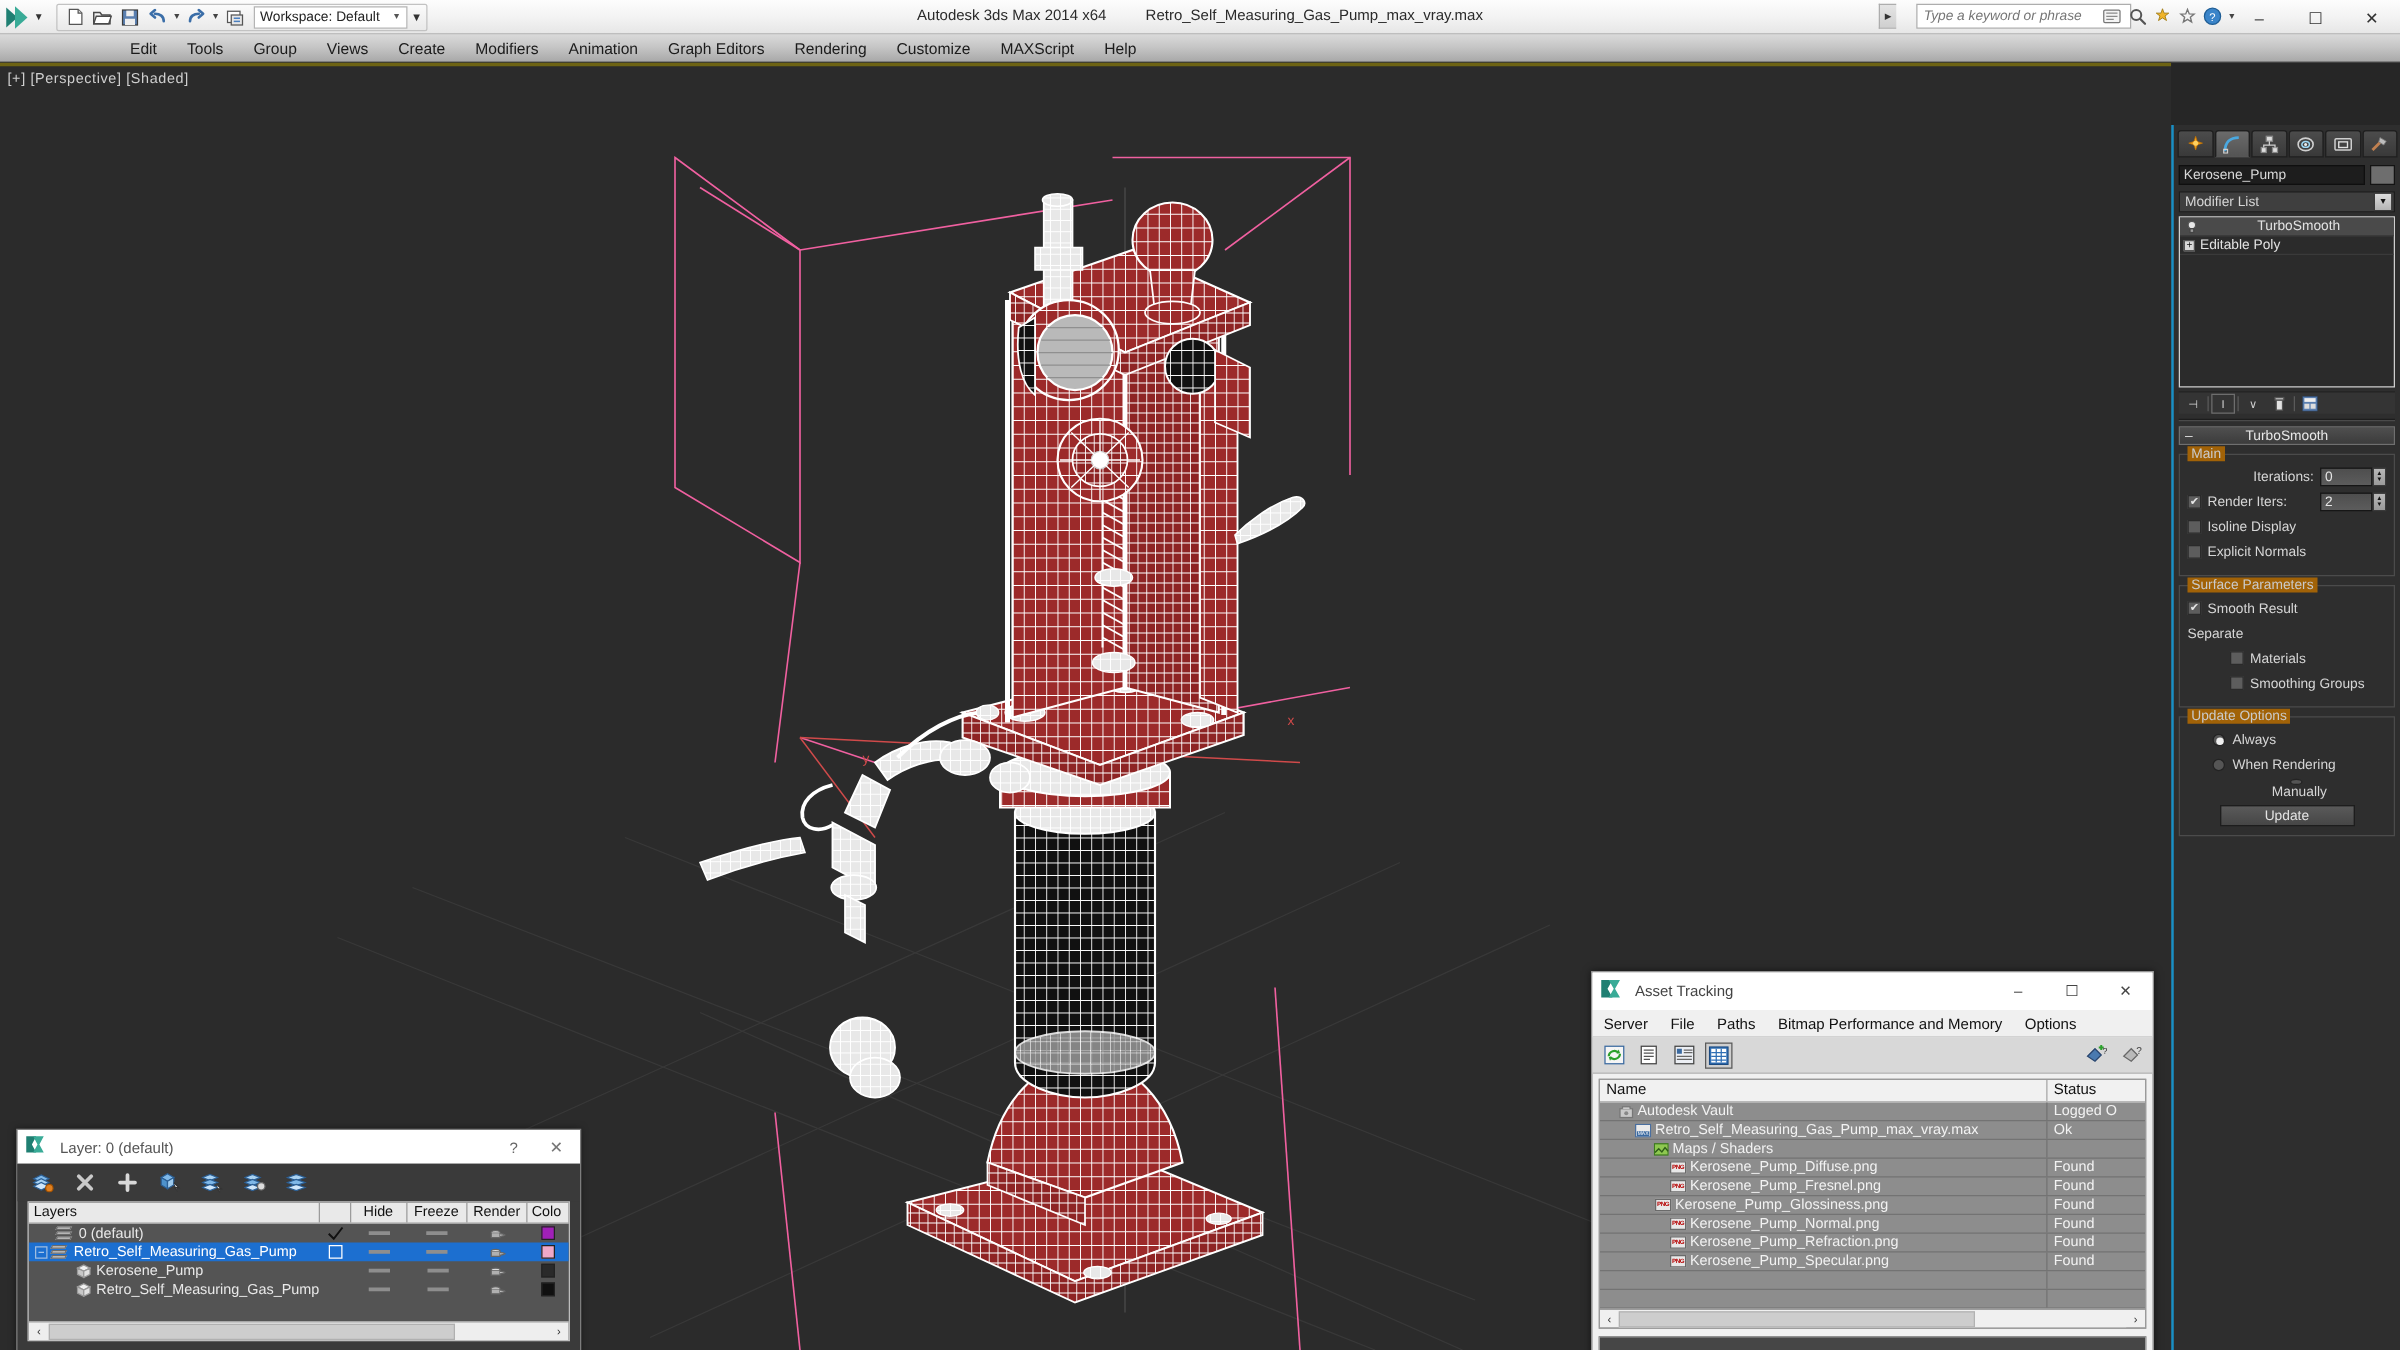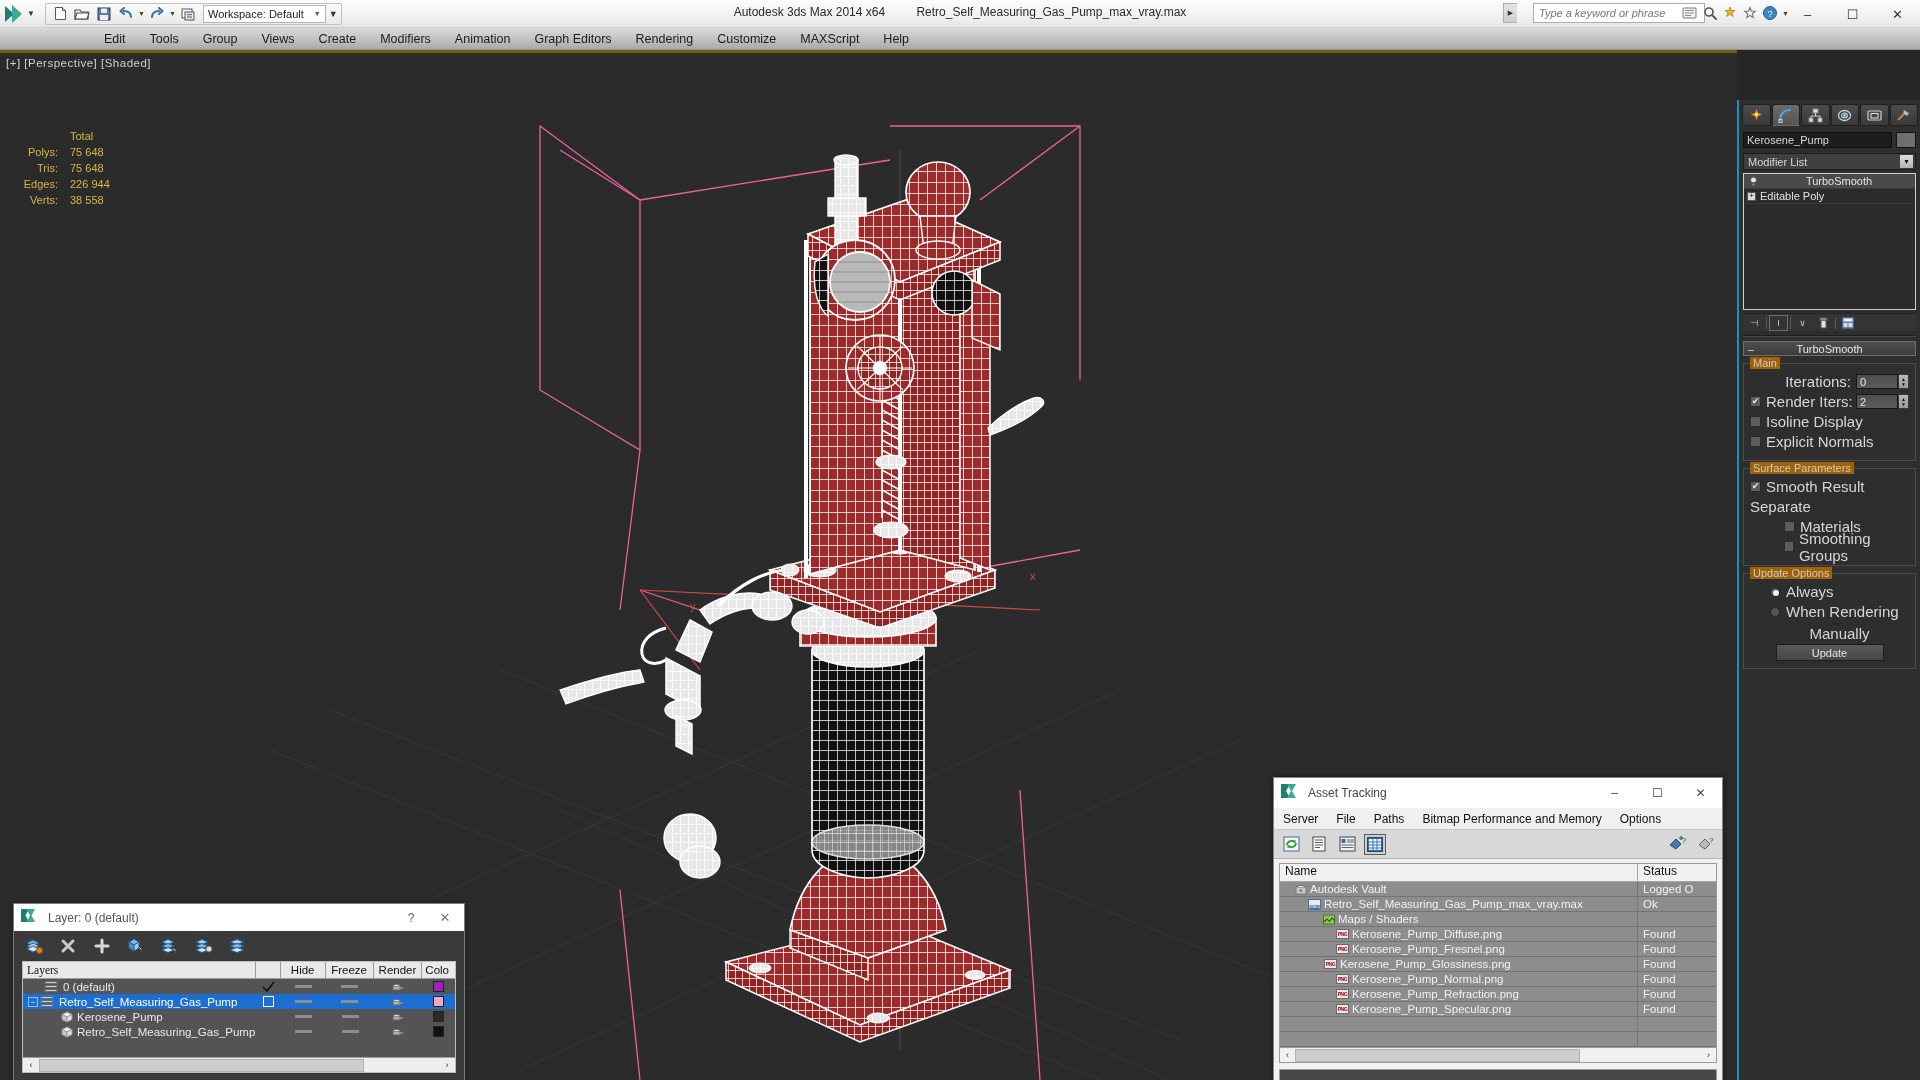--- a/index.html
+++ b/index.html
@@ -107,21 +107,21 @@
 
   .rollup { margin:4px 4px 0 4px; }
   .rollhdr { height:15px; background:linear-gradient(to bottom,#4f4f4f,#3c3c3c);
      border:1px solid #6f6f6f; display:flex; align-items:center; justify-content:center;
      position:relative; font-size:11px; color:#e8e8e8;}
   .rollhdr .minus { position:absolute; left:4px; font-size:11px; color:#ddd;}
   .group { margin-top:7px; border:1px solid #4b4b4b; padding:9px 6px 7px 6px; position:relative;}
   .group > .gtitle { position:absolute; top:-7px; left:6px; background:#a16207;
      padding:0 3px; font-size:11px; color:#cacaca;}
   .frow { display:flex; align-items:center; height:17px; margin-bottom:3px; }
-  .frow .lab { font-size:15px; color:#d6d6d6;}
+  .frow .lab { font-size:11px; color:#d6d6d6;}
   .frow .lab.right { flex:1; text-align:right; padding-right:5px;}
   .spin { display:flex; }
   .spinfield { width:42px; height:15px; background:linear-gradient(to bottom,#4e4e4e,#5c5c5c);
      border:1px solid #161616; color:#e6e6e6; font-size:11px; padding-left:3px; line-height:14px;}
   .spinbtns { width:11px; height:15px; background:linear-gradient(to bottom,#b8b8b8,#9a9a9a);
      border:1px solid #3a3a3a; display:flex; flex-direction:column;
      align-items:center; justify-content:center; font-size:5px; color:#111; line-height:5px;}
   .cbx { width:11px; height:11px; background:#5d5d5d; border:1px solid #2a2a2a;
      display:flex; align-items:center; justify-content:center; font-size:9px; color:#e8e8e8;
      margin-right:5px; line-height:9px;}
@@ -336,46 +336,20 @@
     <div class="menuitem">MAXScript</div>
     <div class="menuitem">Help</div>
   </div>
 
   <div class="workarea">
 
     <div class="viewport">
       <div class="vp-border-top"></div>
       <div class="vp-label">[+] [Perspective] [Shaded]</div>
 
-      <div class="stats">
-        <table>
-          <tbody>
-              <tr>
-                <td class="lbl"></td>
-                <td class="val">Total</td>
-              </tr>
-          <tr>
-                <td class="lbl">Polys:</td>
-              <td class="val">75 648</td>
-              </tr>
-          <tr>
-                <td class="lbl">Tris:</td>
-              <td class="val">75 648</td>
-              </tr>
-          <tr>
-                <td class="lbl">Edges:</td>
-              <td class="val">226 944</td>
-              </tr>
-          <tr>
-                <td class="lbl">Verts:</td>
-              <td class="val">38 558</td>
-              </tr>
-        </tbody>
-          </table>
-      </div>
 
       <svg width="1737" height="1030" viewBox="0 0 1737 1030" style="position:absolute;left:0;top:0;">
         <defs>
           <pattern id="wireRed" width="9" height="11" patternUnits="userSpaceOnUse">
             <rect width="9" height="11" fill="#9c2a2a"></rect>
             <path d="M0 0h9M0 0v11" stroke="#ffffff" stroke-width="1.5"></path>
           </pattern>
           <pattern id="wireRedFine" width="7" height="8" patternUnits="userSpaceOnUse">
             <rect width="7" height="8" fill="#8e2424"></rect>
             <path d="M0 0h7M0 0v8" stroke="#ffffff" stroke-width="1.4"></path>
@@ -935,21 +909,21 @@
           <svg width="18" height="16" viewBox="0 0 18 16">
               <path d="M1 4 L8 1.5 L15 4 L8 6.5 Z" fill="#a9d2f2" stroke="#2b5f95"></path>
               <path d="M1 8 L8 5.5 L15 8 L8 10.5 Z" fill="#7fb8e8" stroke="#2b5f95"></path>
               <path d="M1 12 L8 9.5 L15 12 L8 14.5 Z" fill="#cfe6fa" stroke="#2b5f95"></path>
             </svg>
         </div>
       </div>
 
       <div class="lgrid">
         <div class="lhdr">
-          <div class="hc" style="width:243px;font-family:Liberation Serif, serif;">Layers</div>
+          <div class="hc" style="width:243px;">Layers</div>
           <div class="hc" style="width:26px;"></div>
           <div class="hc" style="width:47px;justify-content:center;padding:0;">Hide</div>
           <div class="hc" style="width:50px;justify-content:center;padding:0;">Freeze</div>
           <div class="hc" style="width:51px;justify-content:center;padding:0;">Render</div>
           <div class="hc" style="width:34px;padding-left:3px;border-right:none;">Colo</div>
         </div>
 
         <div class="lrow">
           <div class="nm" style="width:243px;padding-left:22px;">
             <span class="layerstackico">

